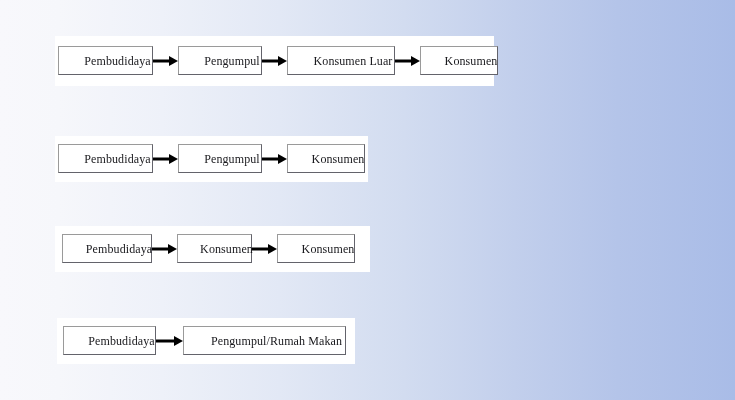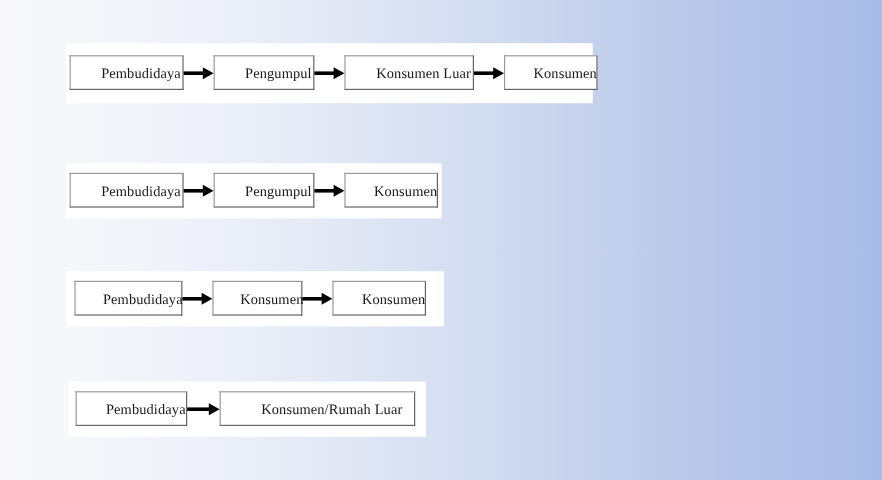--- a/index.html
+++ b/index.html
@@ -189,16 +189,16 @@
     <div class="node" id="n-3-2">Konsumen</div>
   </div>
 
   <div class="panel" id="panel-4"></div>
   <div class="flow" id="flow-4">
     <div class="node" id="n-4-0">Pembudidaya</div>
     <div class="arrow">
       <span class="shaft"></span>
       <span class="head"></span>
     </div>
-    <div class="node" id="n-4-1">Konsumen/Rumah Luar</div>
+    <div class="node" id="n-4-1">Pengumpul/Rumah Makan</div>
   </div>
 
 </div>
 
 </body></html>

